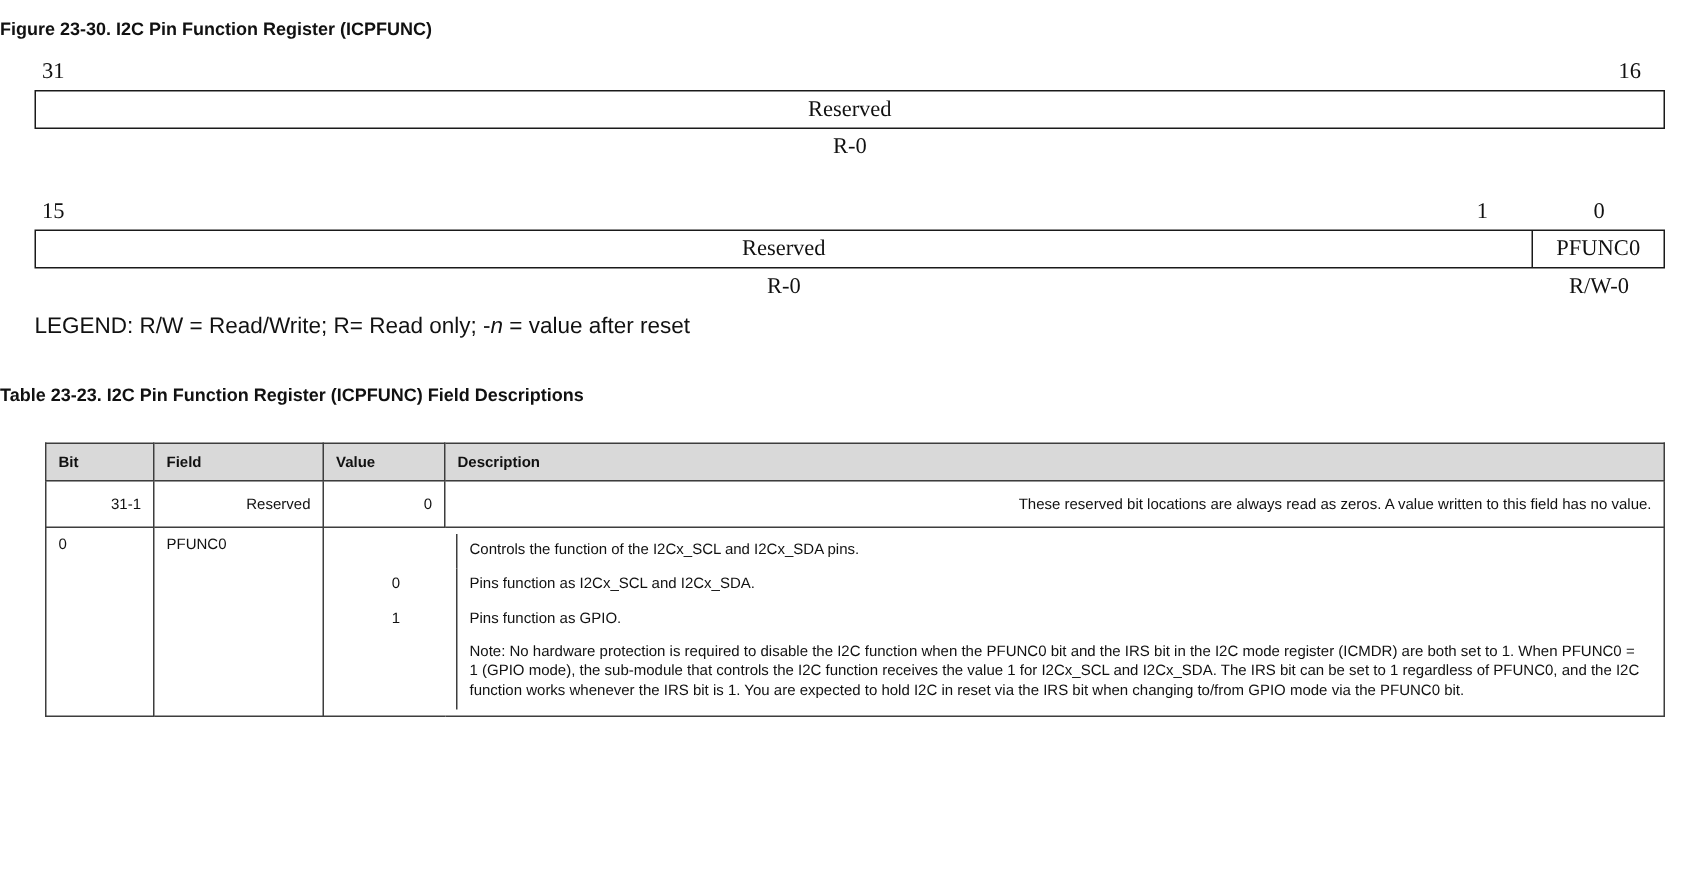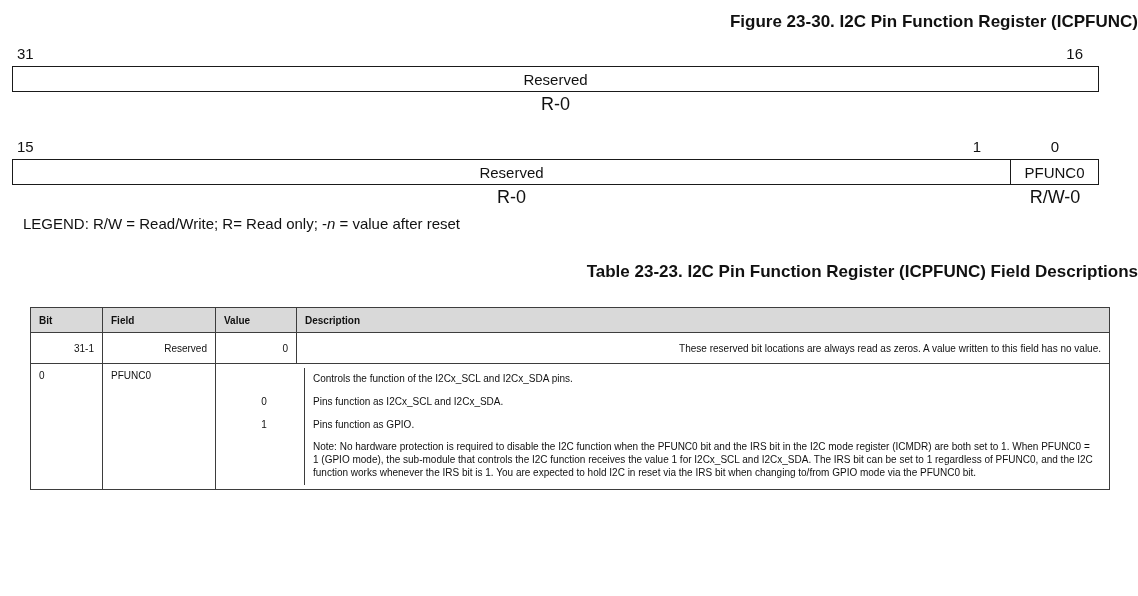--- a/index.html
+++ b/index.html
@@ -10,28 +10,28 @@
   * { margin: 0; padding: 0; box-sizing: border-box; }
   html, body { background: #ffffff; }
   body {
     width: 1138px;
     height: 596px;
     font-family: "Liberation Sans", sans-serif;
     color: #111;
     overflow: hidden;
   }
   .fig-title, .tbl-title {
-    text-align: right;
+    text-align: left;
     font-weight: bold;
-    font-size: 17px;
+    font-size: 12px;
     letter-spacing: 0;
   }
   .fig-title { padding-top: 12px; }
 
-  .reg { margin-left: 12px; width: 1087px; }
+  .reg { margin-left: 23px; width: 1087px; font-family: Liberation Serif, serif; }
 
   .bit-row {
     display: flex;
     font-size: 15px;
     height: 18px;
     line-height: 18px;
     justify-content: space-between;
   }
   .bit-row.upper { margin-top: 13px; justify-content: space-between; padding: 0 16px 0 5px; }
   .bit-row.lower { margin-top: 25px; }
@@ -54,21 +54,21 @@
     justify-content: center;
   }
   .reg-box .cell.pfunc {
     flex: 0 0 88px;
     border-left: 1px solid var(--box-border);
   }
 
   .access-row {
     margin-top: 3px;
     display: flex;
-    font-size: 18px;
+    font-size: 15px;
     height: 18px;
     line-height: 18px;
     align-items: flex-end;
   }
   .access-row .a-main { flex: 1; text-align: center; }
   .access-row .a-pfunc { flex: 0 0 88px; text-align: center; }
 
   .legend {
     margin: 9px 0 0 23px;
     font-size: 15px;

